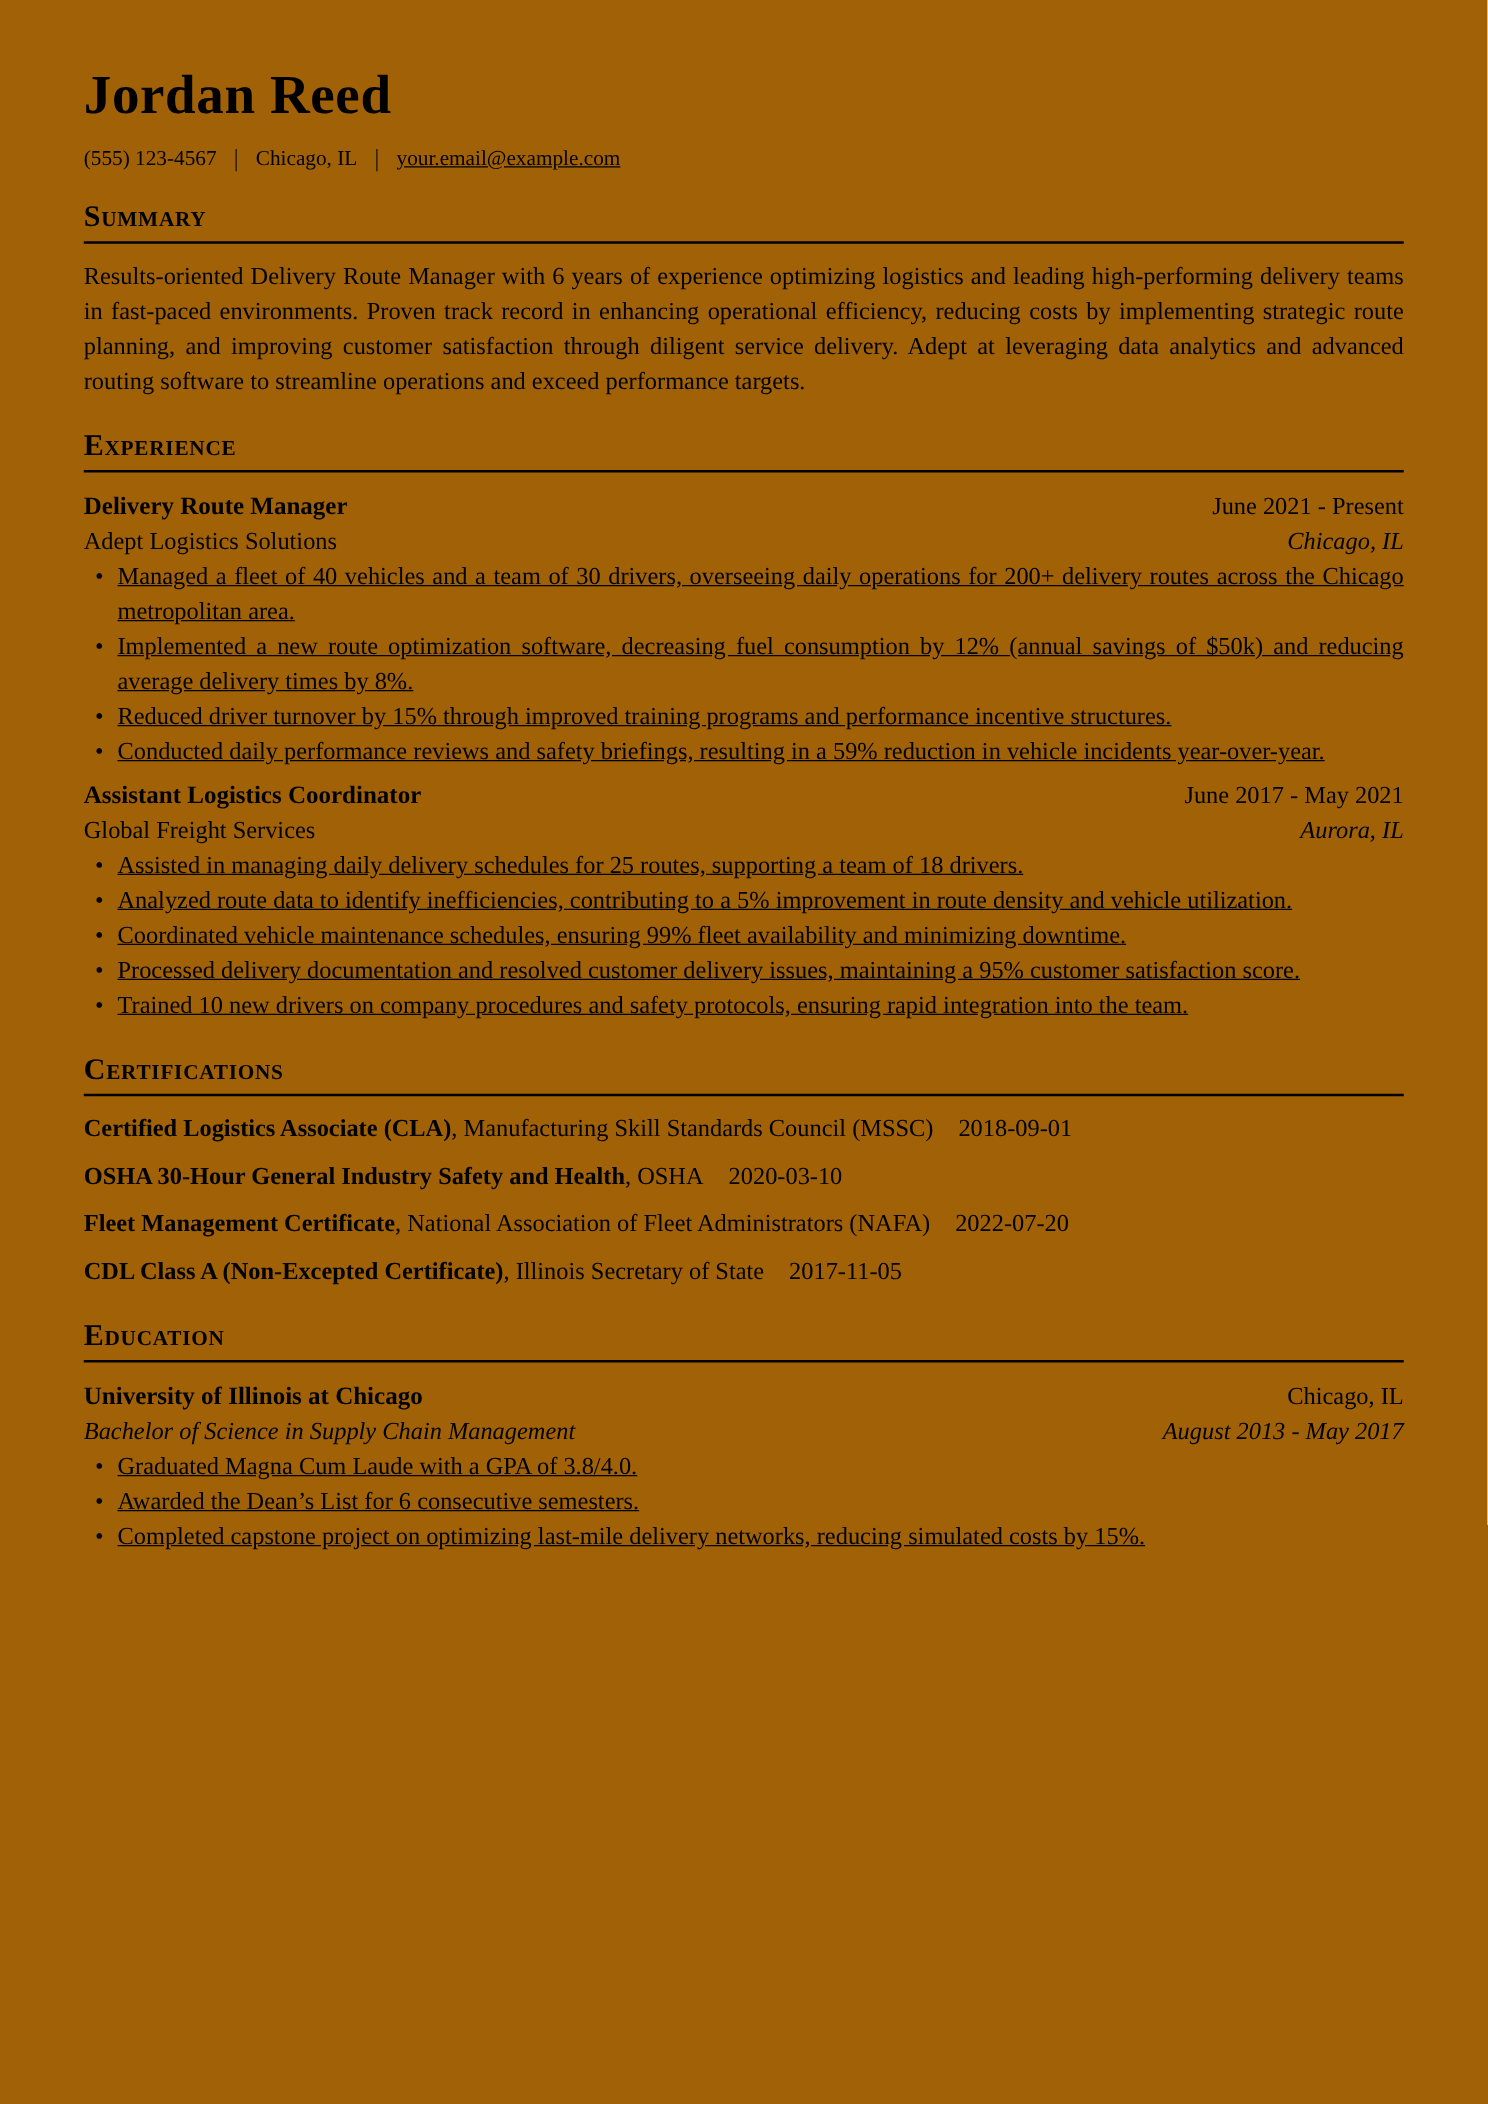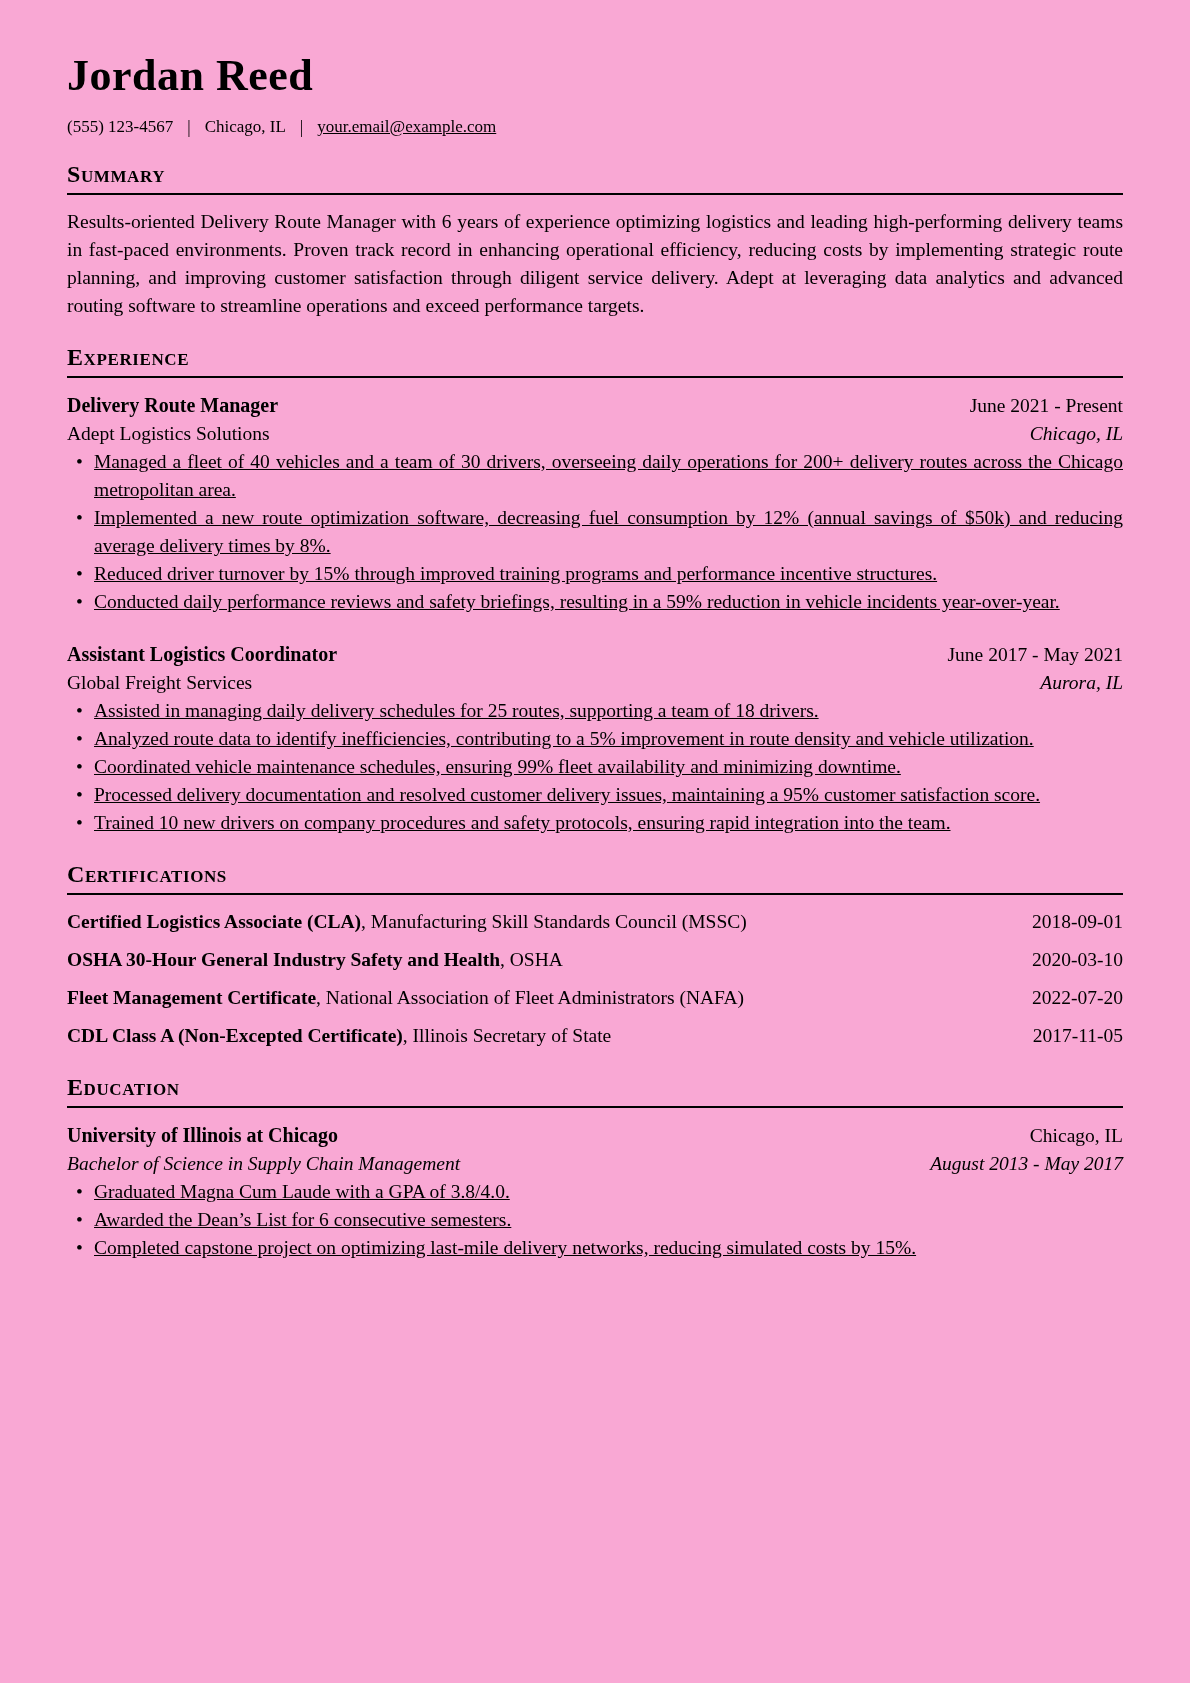--- a/index.html
+++ b/index.html
@@ -1,21 +1,21 @@
 <!DOCTYPE html>
 <html><head>
 <meta charset="utf-8">
 <style>
   * { margin: 0; padding: 0; box-sizing: border-box; }
   html, body { background: #ffffff; }
   .page {
     width: 1190px;
     height: 1683px;
     margin: 0 auto;
-    background: #f9a8d4;
+    background: #a16207;
     color: #000000;
     font-family: "Liberation Serif", serif;
     padding: 50px 67px 40px 67px;
     overflow: hidden;
   }
   .person-name {
     font-size: 44px;
     font-weight: 700;
     letter-spacing: 0.5px;
     margin-bottom: 16px;
@@ -49,21 +49,21 @@
     line-height: 28px;
     text-align: justify;
   }
   .row {
     display: flex;
     justify-content: space-between;
     align-items: baseline;
     font-size: 19.5px;
     line-height: 28px;
   }
-  .job { margin-bottom: 24px; }
+  .job { margin-bottom: 6px; }
   .job:last-child { margin-bottom: 0; }
   .bold { font-weight: 700; }
   .bold-lg { font-weight: 700; font-size: 20px; }
   .italic { font-style: italic; }
   ul.bullets {
     list-style: none;
     margin-top: 0;
   }
   ul.bullets li {
     position: relative;
@@ -74,21 +74,20 @@
     text-decoration: underline;
   }
   ul.bullets li::before {
     content: "\2022";
     position: absolute;
     left: 9px;
     top: 0;
   }
   .cert-row {
     display: flex;
-    justify-content: space-between;
     align-items: baseline;
     font-size: 19.5px;
     line-height: 28px;
     margin-bottom: 10px;
   }
   .cert-row:last-child { margin-bottom: 0; }
   .cert-date { white-space: nowrap; padding-left: 20px; }
 </style>
 </head>
 <body>

